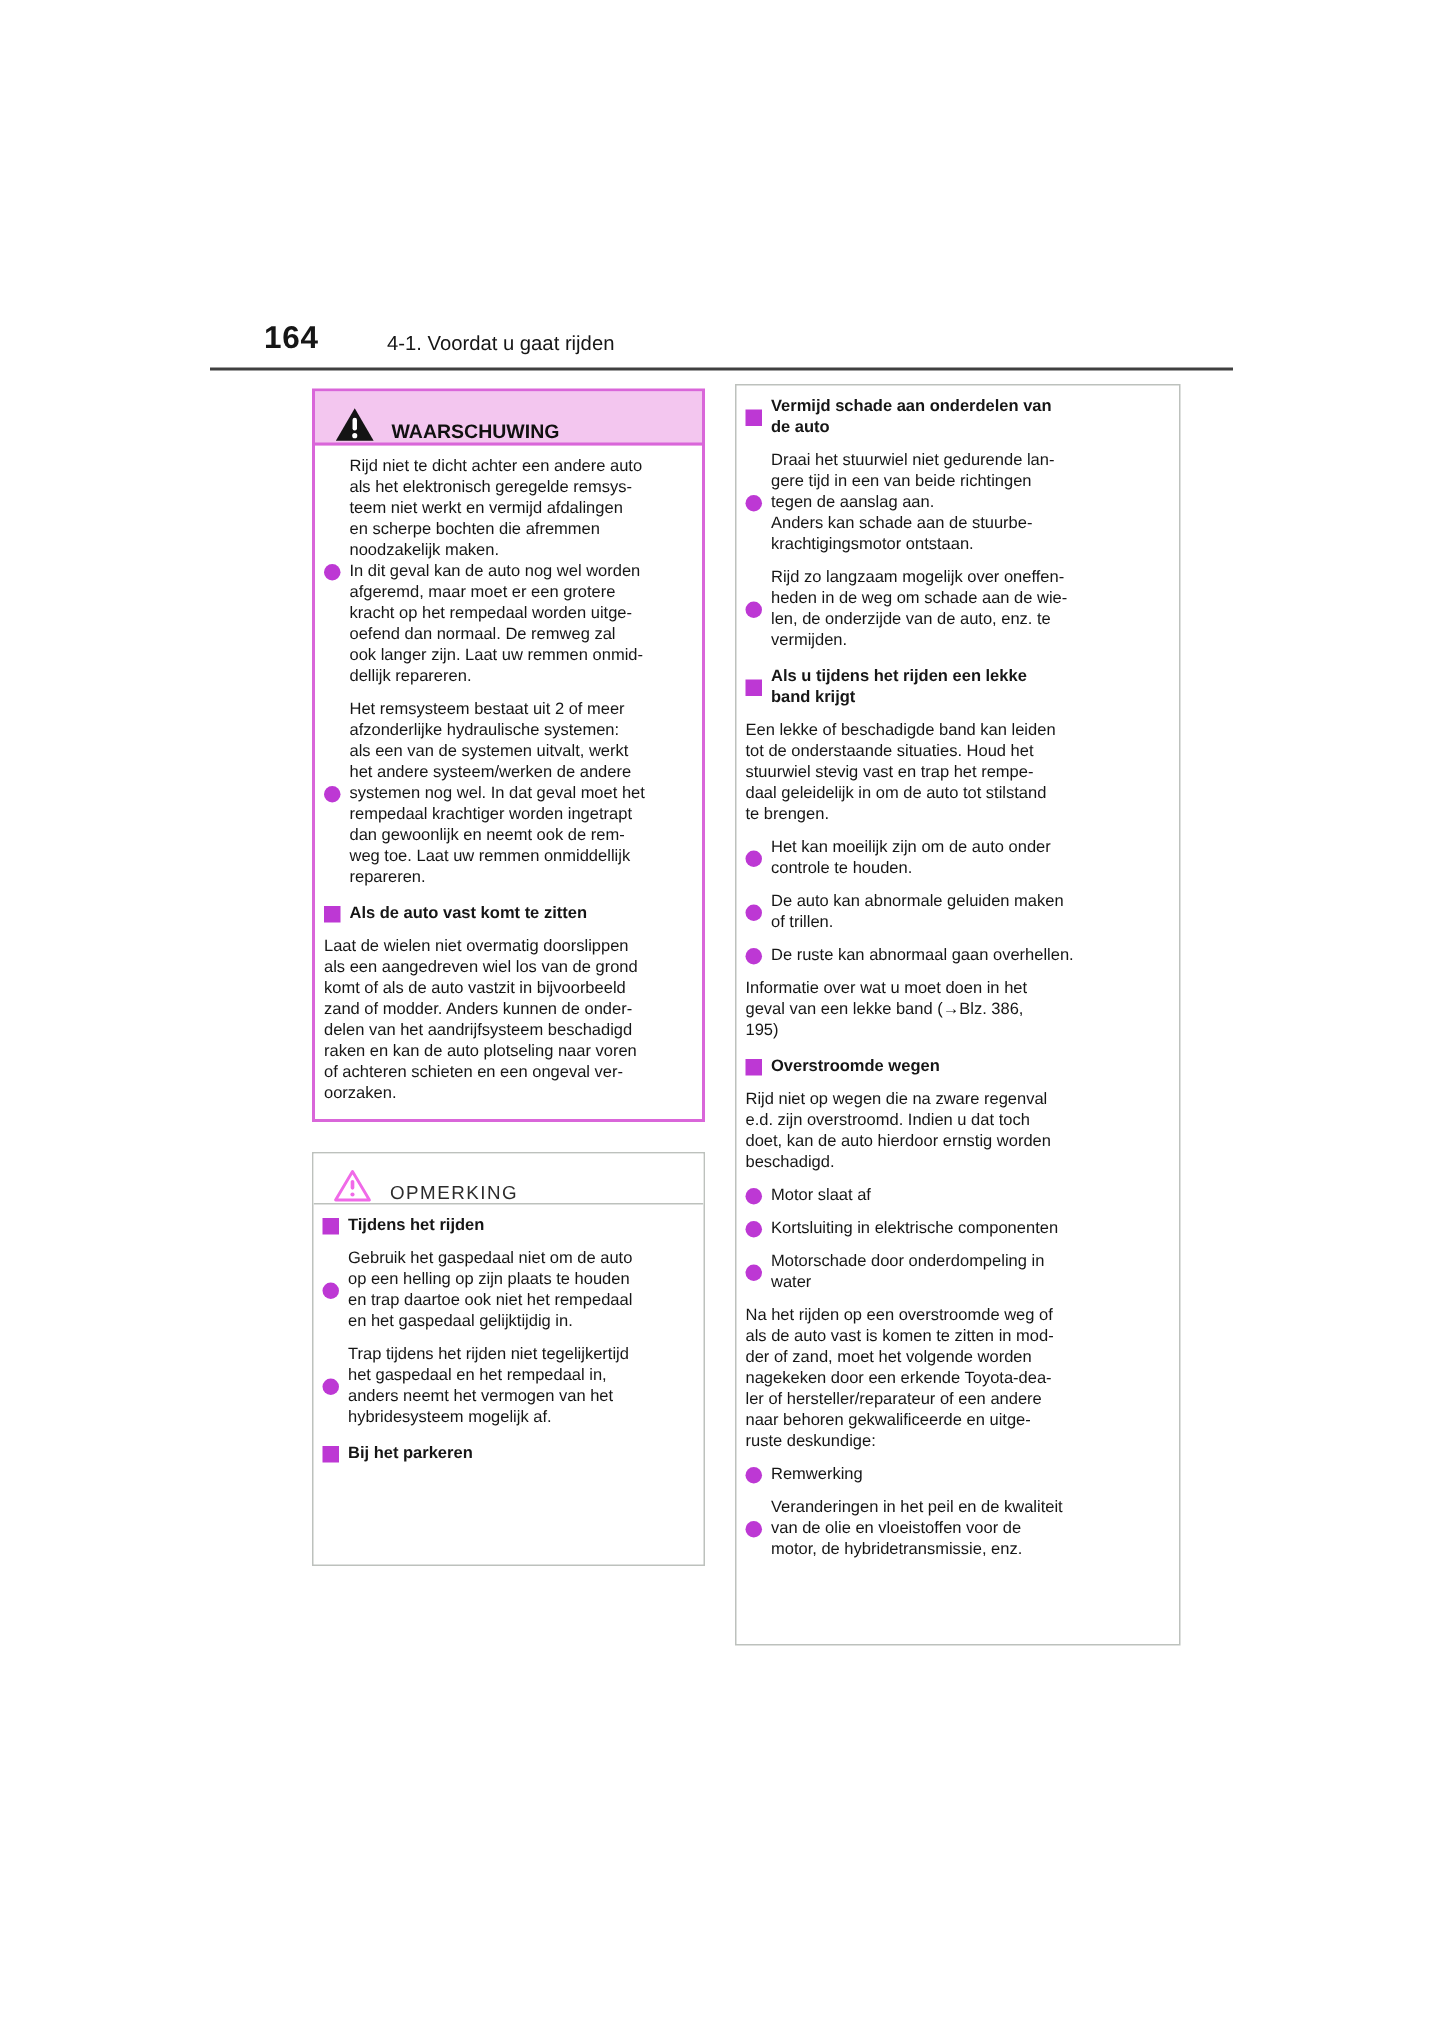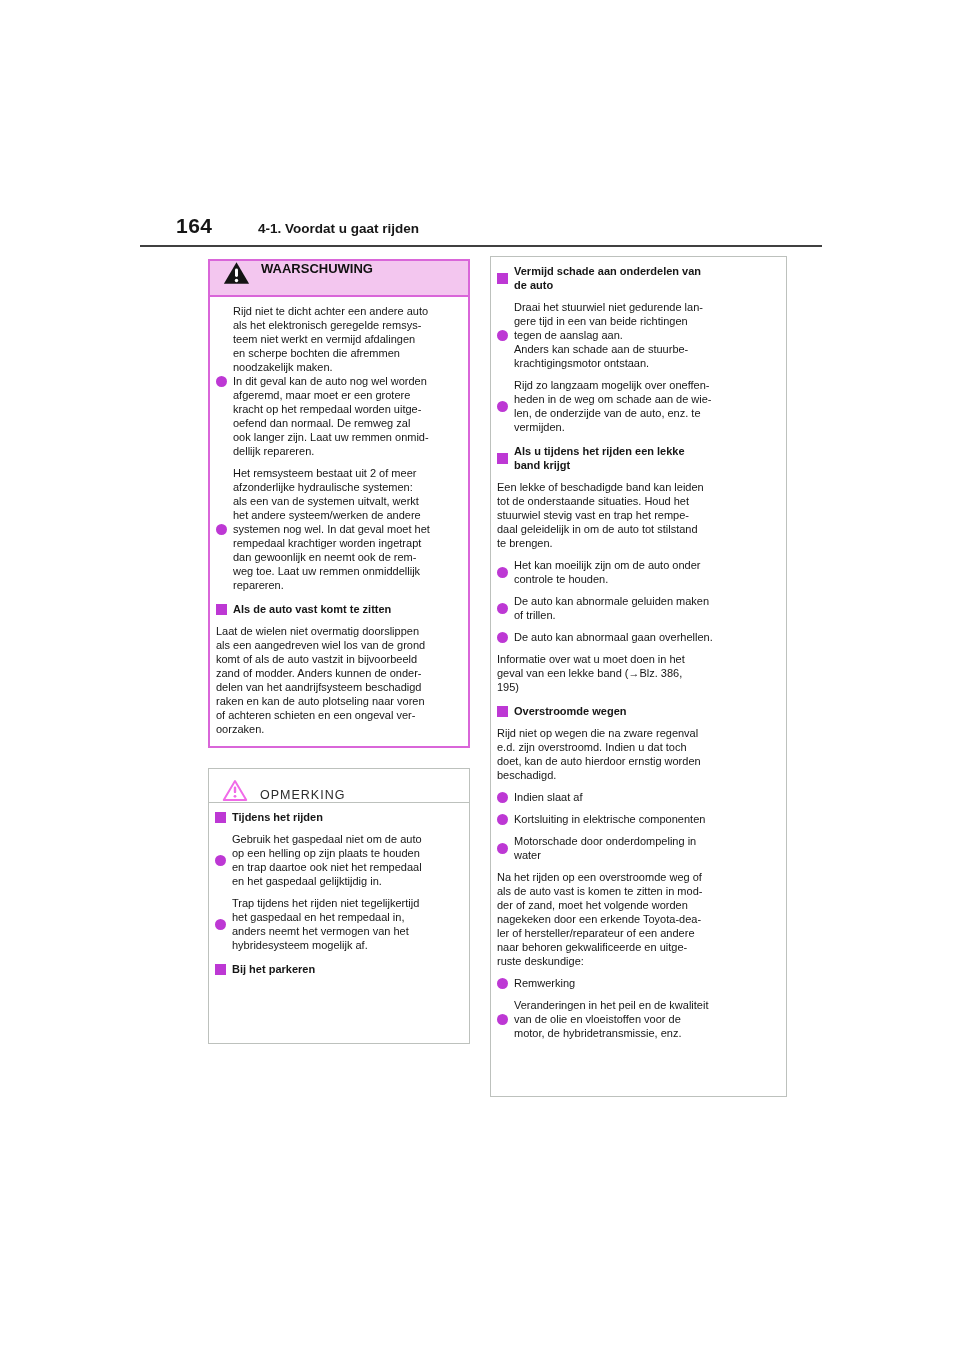--- a/index.html
+++ b/index.html
@@ -2,31 +2,31 @@
 <html lang="nl" style="--warning-border: #d966d9; --warning-header-bg: #f3c6ef; --notice-border: #bdc1bd; --marker: #bd38d4; --notice-triangle: #f06ae8; --watermark: #8e8e8e;"><head>
 <meta charset="utf-8">
 <style>
   html,body { margin:0; padding:0; background:#fff; }
   .page {
     position:relative; width:960px; height:1271px; background:#fff;
     font-family:"Liberation Sans", sans-serif; color:#161616; overflow:hidden;
   }
   
   .page-number { position:absolute; left:176px; top:214px; font-size:21px; font-weight:bold; letter-spacing:0.5px; }
-  .section-title { position:absolute; left:258px; top:221px; font-size:13.5px; font-weight:bold; }
+  .section-title { position:absolute; left:258px; top:221px; font-size:13.5px; font-weight:normal; }
   .header-rule { position:absolute; left:140px; top:245px; width:682px; height:2px; background:#404040; }
 
   
   .box { position:absolute; box-sizing:border-box; background:#fff; overflow:hidden; }
   .warning-box { left:208px; top:259px; width:262px; height:489px; border:2px solid var(--warning-border,#d966d9); }
   .notice-box  { left:208px; top:768px; width:262px; height:276px; border:1px solid var(--notice-border,#bdc1bd); }
   .cont-box    { left:490px; top:256px; width:297px; height:841px; border:1px solid var(--notice-border,#bdc1bd); }
 
   .warning-header {
-    display:flex; align-items:flex-start; gap:11px; height:34px; padding-left:13px;
+    display:flex; align-items:flex-end; gap:11px; height:34px; padding-left:13px;
     background:var(--warning-header-bg,#f3c6ef); border-bottom:2px solid var(--warning-border,#d966d9);
   }
   .warning-title { font-size:13px; font-weight:bold; color:#111; }
   .notice-header {
     display:flex; align-items:flex-end; gap:12px; height:33px; padding-left:13px;
     background:#fff; border-bottom:1px solid var(--notice-border,#bdc1bd);
   }
   .notice-title { font-size:12.5px; letter-spacing:1px; color:#2c2c2c; }
 
   .box-body { padding:7px 8px 6px 6px; font-size:11px; line-height:14px; }
@@ -181,36 +181,36 @@
         <span class="item-text">Het kan moeilijk zijn om de auto onder
 controle te houden.</span>
       </div>
       <div class="item bullet">
         <span class="marker disc"></span>
         <span class="item-text">De auto kan abnormale geluiden maken
 of trillen.</span>
       </div>
       <div class="item bullet">
         <span class="marker disc"></span>
-        <span class="item-text">De auto kan abnormaal gaan overhellen.</span>
+        <span class="item-text">De ruste kan abnormaal gaan overhellen.</span>
       </div>
       <p class="para">Informatie over wat u moet doen in het
 geval van een lekke band (→Blz. 386,
 195)</p>
       <div class="item heading">
         <span class="marker"></span>
         <span class="item-text">Overstroomde wegen</span>
       </div>
       <p class="para">Rijd niet op wegen die na zware regenval
 e.d. zijn overstroomd. Indien u dat toch
 doet, kan de auto hierdoor ernstig worden
 beschadigd.</p>
       <div class="item bullet">
         <span class="marker disc"></span>
-        <span class="item-text">Indien slaat af</span>
+        <span class="item-text">Motor slaat af</span>
       </div>
       <div class="item bullet">
         <span class="marker disc"></span>
         <span class="item-text">Kortsluiting in elektrische componenten</span>
       </div>
       <div class="item bullet">
         <span class="marker disc"></span>
         <span class="item-text">Motorschade door onderdompeling in
 water</span>
       </div>

